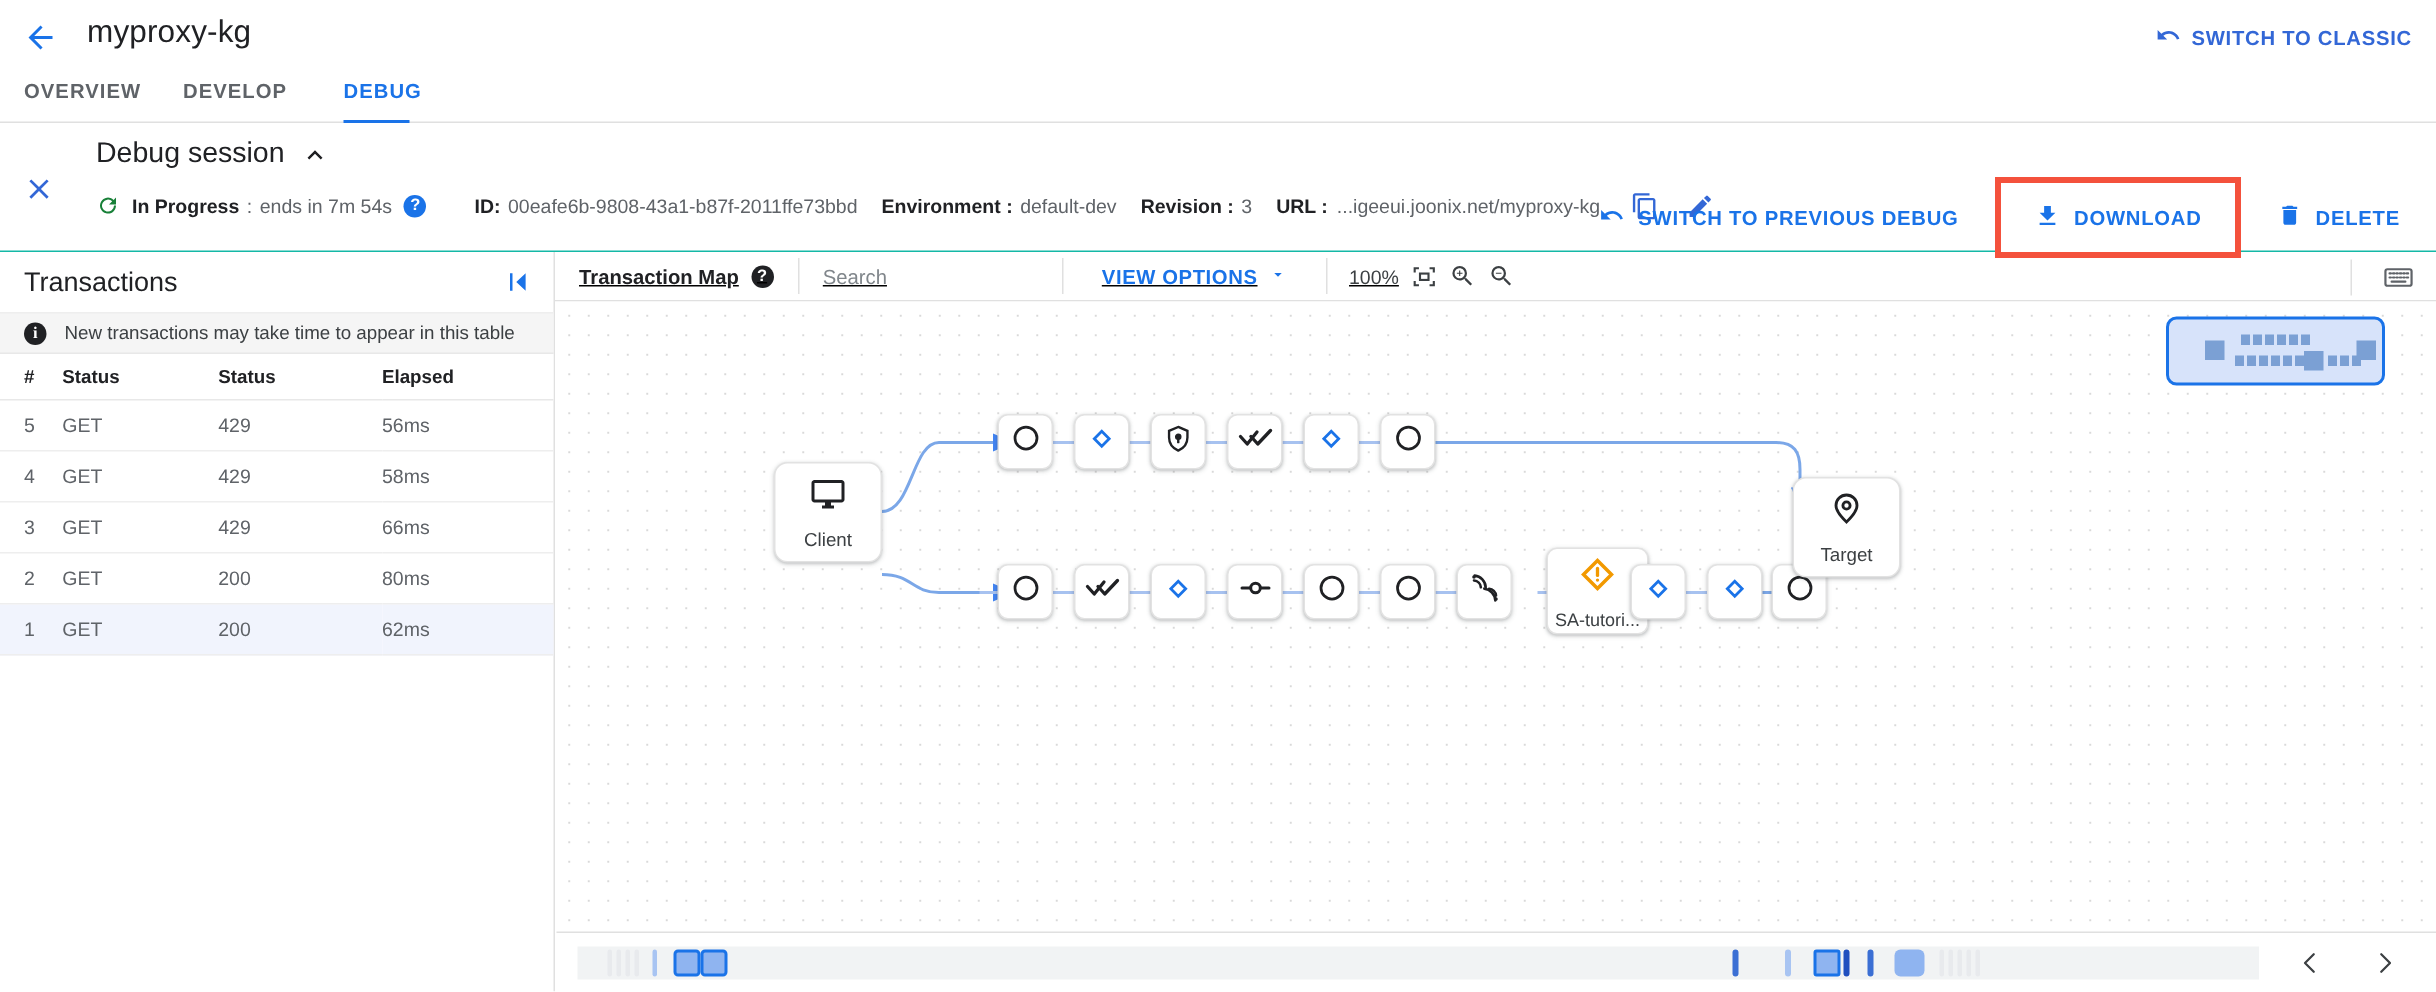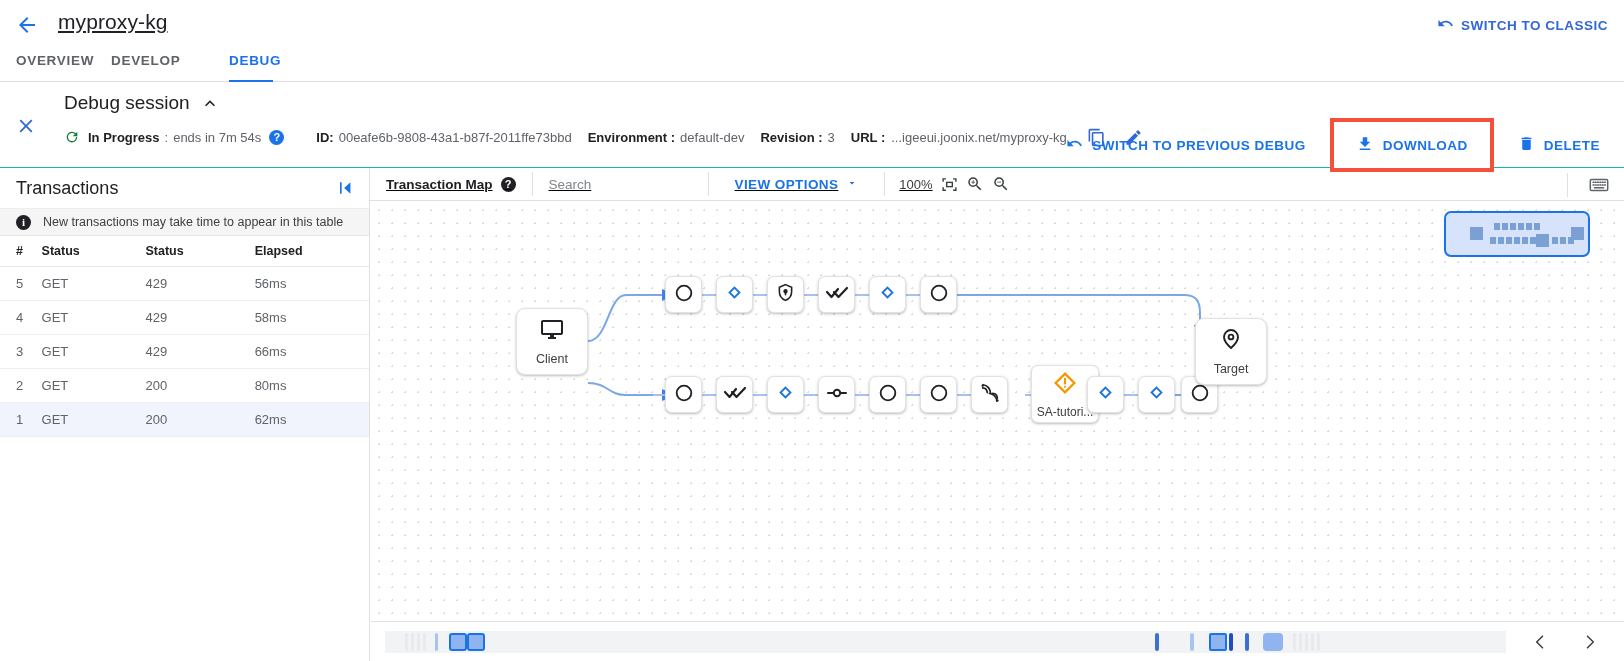--- a/index.html
+++ b/index.html
@@ -14,21 +14,21 @@
   .app { position: relative; width: 1624px; height: 661px; background:#fff; }
 
   
   .topbar { position:relative; height:48px; }
   .back-icon {
     position:absolute; left:14px; top:12px; width:26px; height:26px;
     display:flex; align-items:center; justify-content:center; cursor:pointer;
   }
   .proxy-title {
     position:absolute; left:58px; top:10px;
-    font-size:21px; color:#202124; letter-spacing:0.1px;text-decoration:underline;
+    font-size:21px; color:#202124; letter-spacing:0.1px;
   }
   .switch-classic {
     position:absolute; right:16px; top:15px;
     display:flex; align-items:center; gap:7px;
     color:#3367d6; font-size:13.5px; font-weight:600; letter-spacing:.5px;
     cursor:pointer;
   }
 
   
   .tabs {
@@ -37,21 +37,21 @@
   .tab {
     position:absolute; top:0; height:34px;
     font-size:13.5px; font-weight:600; letter-spacing:.7px;
     color:#5f6368; cursor:pointer; padding-top:5px;
   }
   .tab.active { color:#1a73e8; }
   .tab.active::after {
     content:""; position:absolute; left:0; right:0; bottom:-1px; height:3px; background:#1a73e8;
   }
   #tab0 { left:16px; }
-  #tab1 { left:111px; }
+  #tab1 { left:122px; }
   #tab2 { left:229px; width:44px; }
 
   
   .session {
     position:relative; height:86px; border-bottom:1px solid #14b8a6; background:#fff;
   }
   .close-x {
     position:absolute; left:14px; top:32px; width:24px; height:24px;
     display:flex; align-items:center; justify-content:center; cursor:pointer;
   }

